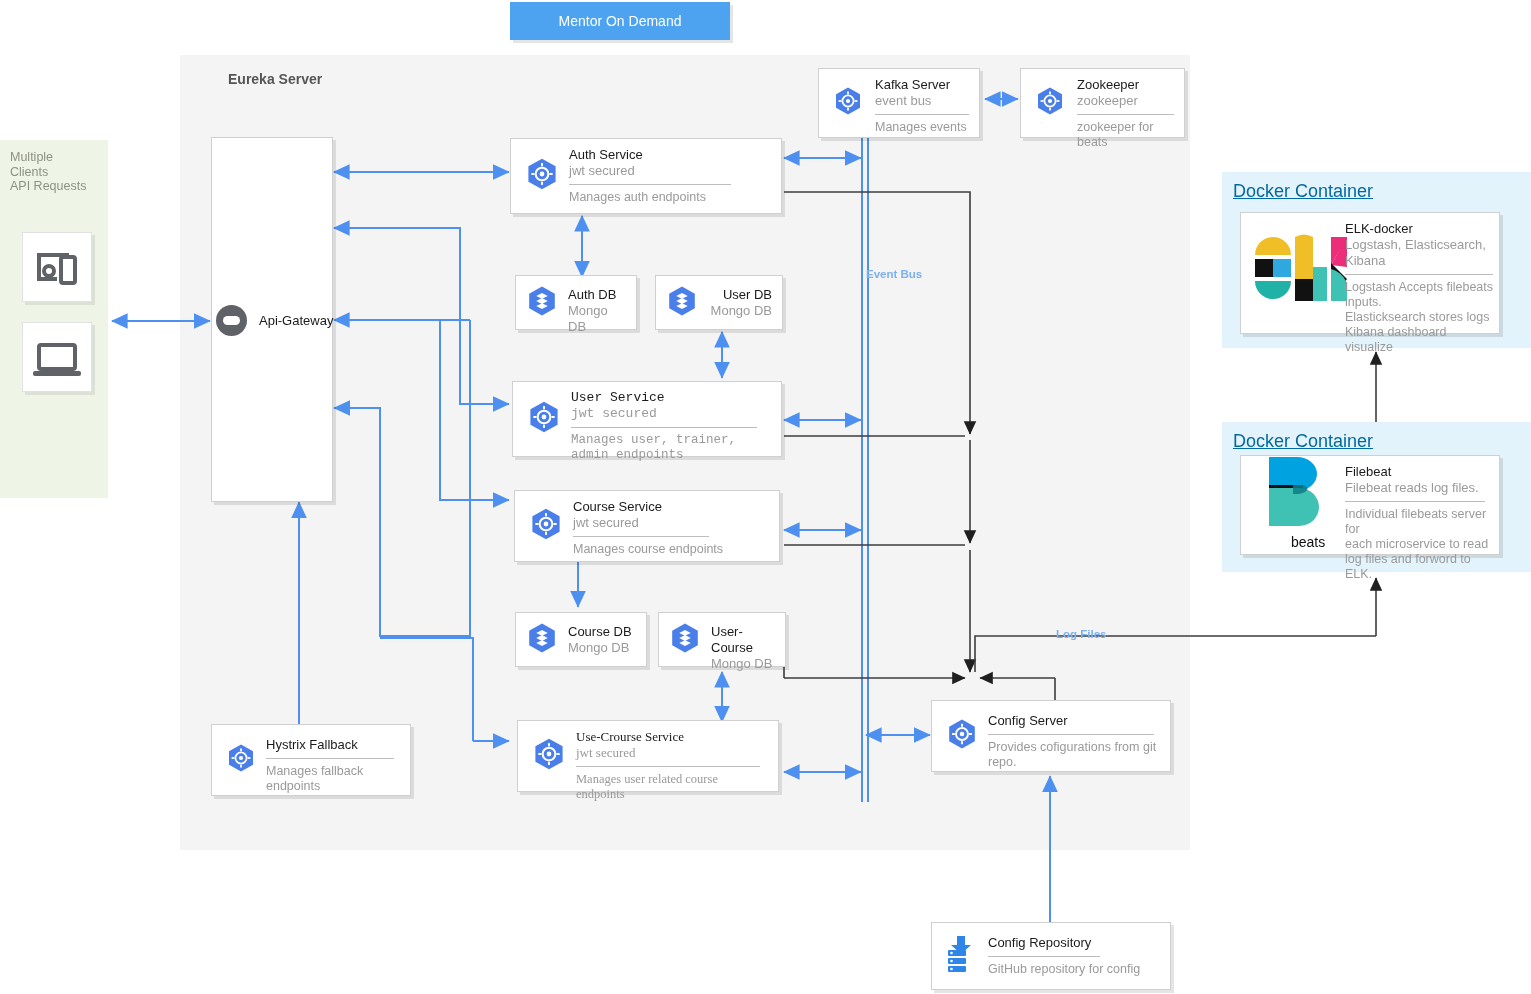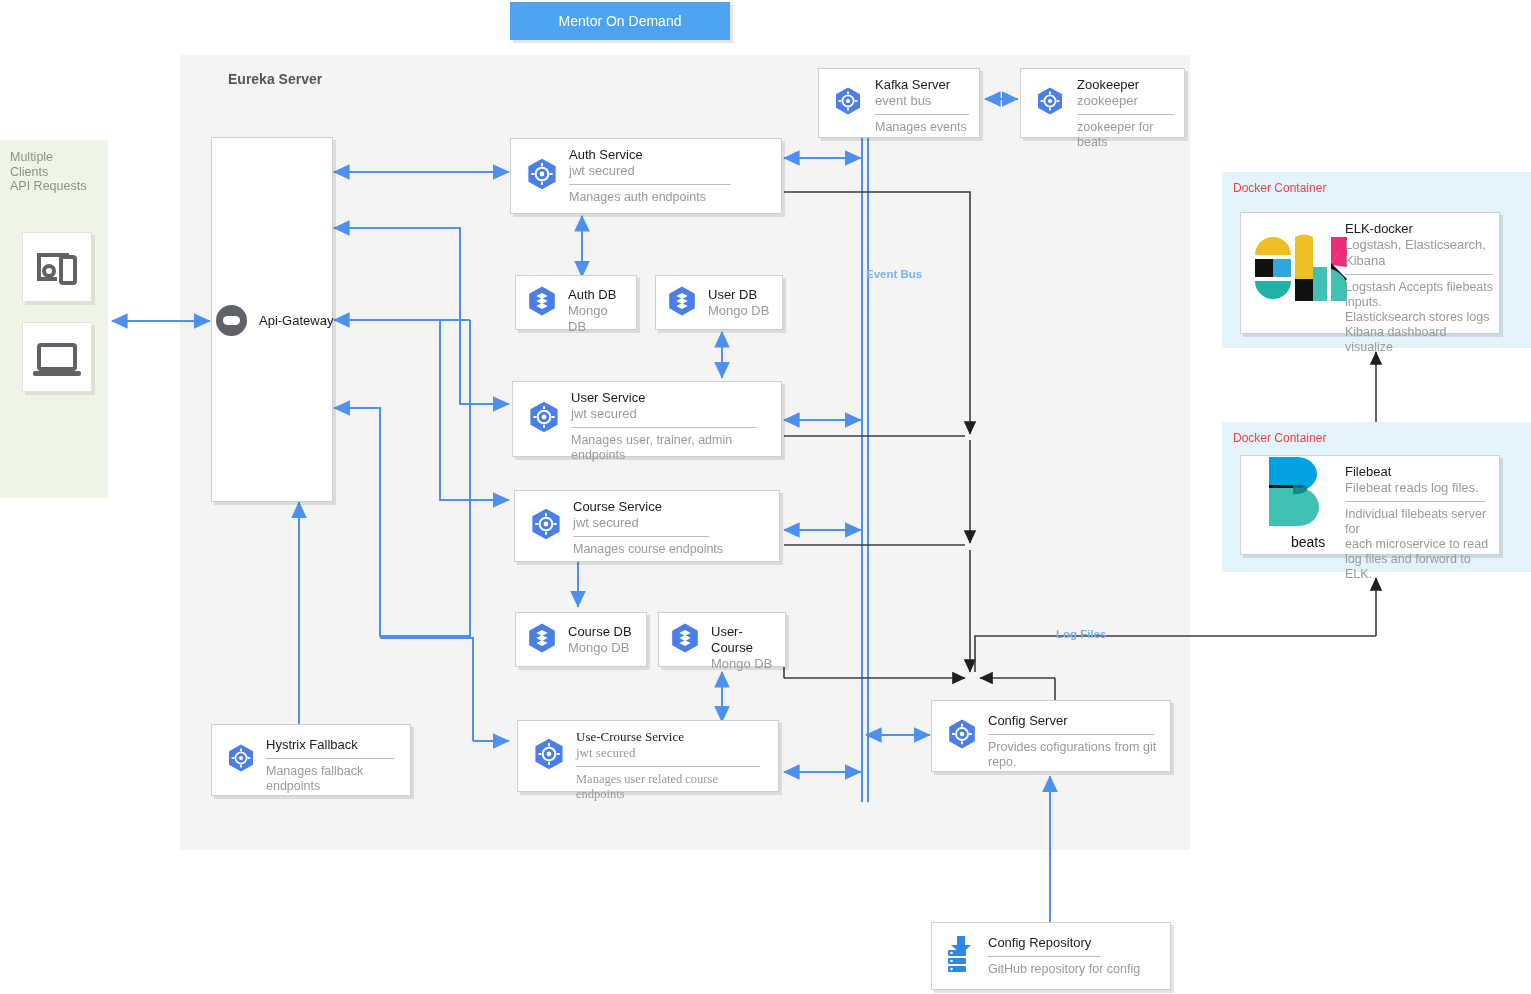--- a/index.html
+++ b/index.html
@@ -17,21 +17,21 @@
   .sub{font-size:13px;color:#9a9a9a;line-height:16px;}
   .rule{border-top:1px solid #bdbdbd;margin:5px 0 5px 0;}
   .desc{font-size:12.5px;color:#9a9a9a;line-height:15px;}
 
   
   #eureka-region{position:absolute;left:180px;top:55px;width:1010px;height:795px;background:#f4f4f4;}
   #eureka-title{position:absolute;left:228px;top:71px;font-size:14px;font-weight:bold;color:#555;}
   #clients-region{position:absolute;left:0px;top:140px;width:108px;height:358px;background:#eef5e6;}
   #clients-label{position:absolute;left:10px;top:150px;font-size:12.5px;color:#8d9184;line-height:14.5px;}
   .docker{position:absolute;background:#e2f3fb;}
-  .docker-label{position:absolute;font-size:12px;color:#ef4444;}
+  .docker-label{position:absolute;font-size:18px;color:#0369a1;text-decoration:underline;}
 
   
   #title-banner{position:absolute;left:510px;top:2px;width:220px;height:38px;background:#4da3f0;
      box-shadow:3px 3px 0 rgba(0,0,0,.10);display:flex;align-items:center;justify-content:center;}
   #title-banner span{color:#ffffff;font-size:14px;}
 
   
   #eureka-box{position:absolute;left:211px;top:137px;width:120px;height:363px;background:#fff;
      border:1px solid #cfcfcf;box-shadow:3px 3px 0 rgba(0,0,0,.10);}
   #gw-node{position:absolute;left:216px;top:305px;display:flex;align-items:center;gap:12px;}
@@ -250,21 +250,21 @@
             <path d="M15,17 L20.4,19.7 L15,22.4 L9.6,19.7 Z"></path>
           </g>
         </svg>
     </span>
     <div class="body" style="left:52px;top:11px;">
       <div class="ttl">Auth DB</div>
       <div class="sub">Mongo DB</div>
     </div>
   </div>
 
-  <div class="card" style="left:655px;top:275px;width:128px;height:55px;">
+  <div class="card" style="left:655px;top:275px;width:128px;height:55px;text-align:right;">
     <span class="ic" style="left:10px;">
       <svg width="32" height="32" viewBox="0 0 30 30">
           <polygon points="15,1.5 27,8.2 27,21.8 15,28.5 3,21.8 3,8.2" fill="#4a7ee8"></polygon>
           <g fill="#fff">
             <path d="M15,7.6 L20.4,10.3 L15,13 L9.6,10.3 Z"></path>
             <path d="M15,12.3 L20.4,15 L15,17.7 L9.6,15 Z"></path>
             <path d="M15,17 L20.4,19.7 L15,22.4 L9.6,19.7 Z"></path>
           </g>
         </svg>
     </span>
@@ -281,21 +281,21 @@
           <circle cx="15" cy="15" r="5.6" fill="none" stroke="#fff" stroke-width="1.8"></circle>
           <circle cx="15" cy="15" r="2.1" fill="#fff"></circle>
           <g stroke="#fff" stroke-width="1.8">
             <path d="M15,5.4 V8.2"></path>
             <path d="M15,21.8 V24.6"></path>
             <path d="M5.6,15 H8.4"></path>
             <path d="M21.6,15 H24.4"></path>
           </g>
         </svg>
     </span>
-    <div class="body" style="left:58px;">
+    <div class="body" style="left:58px;font-family:Liberation Mono, monospace;">
       <div class="ttl">User Service</div>
       <div class="sub">jwt secured</div>
       <div class="rule" style="margin-right:14px;"></div>
       <div class="desc">Manages user, trainer, admin endpoints</div>
     </div>
   </div>
 
   <div class="card" style="left:514px;top:490px;width:266px;height:72px;">
     <span class="ic">
       <svg width="34" height="34" viewBox="0 0 30 30">

